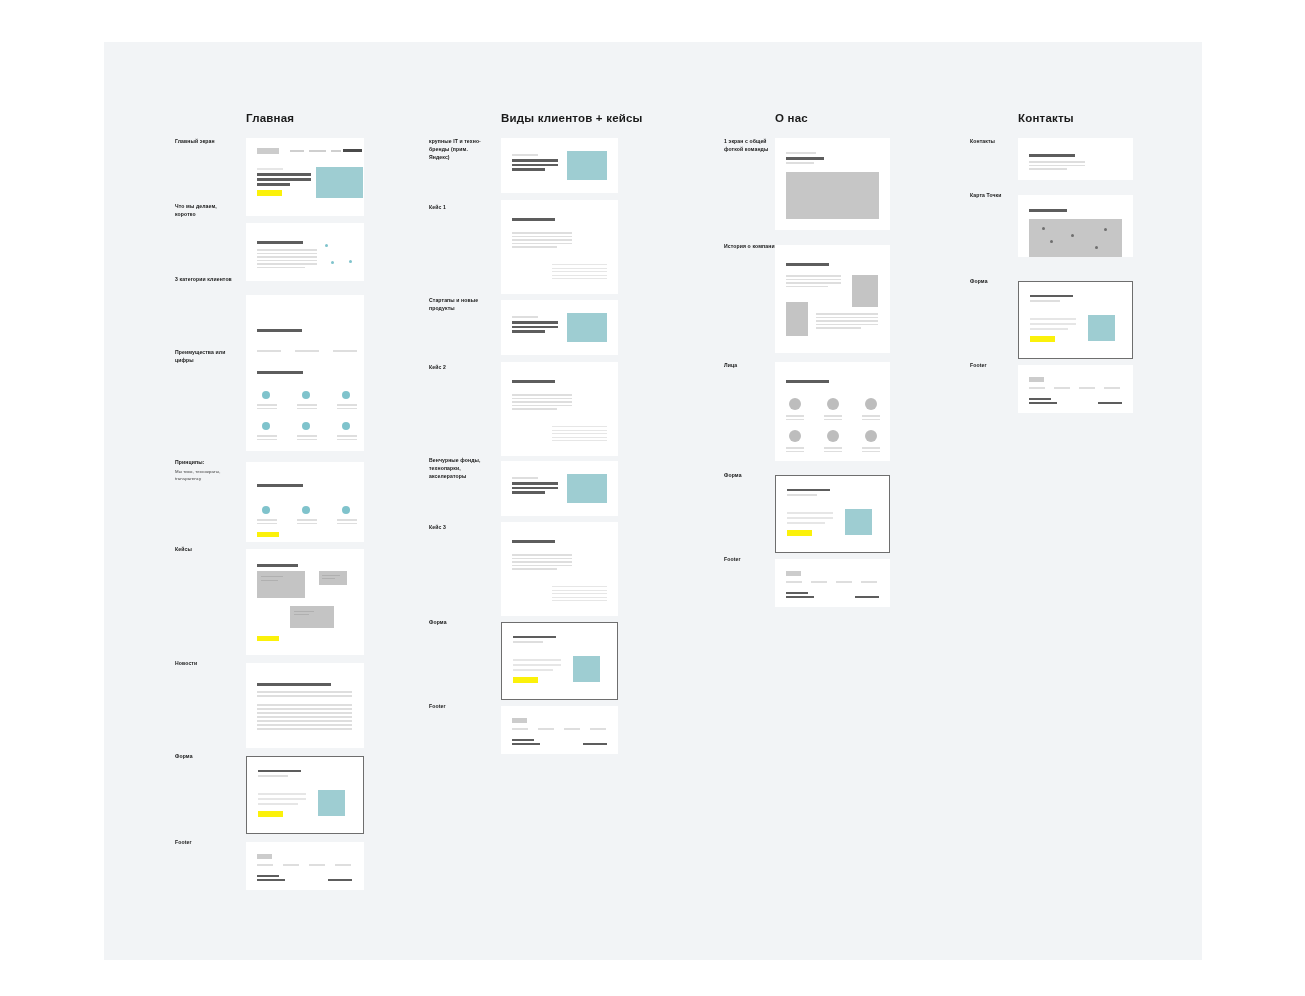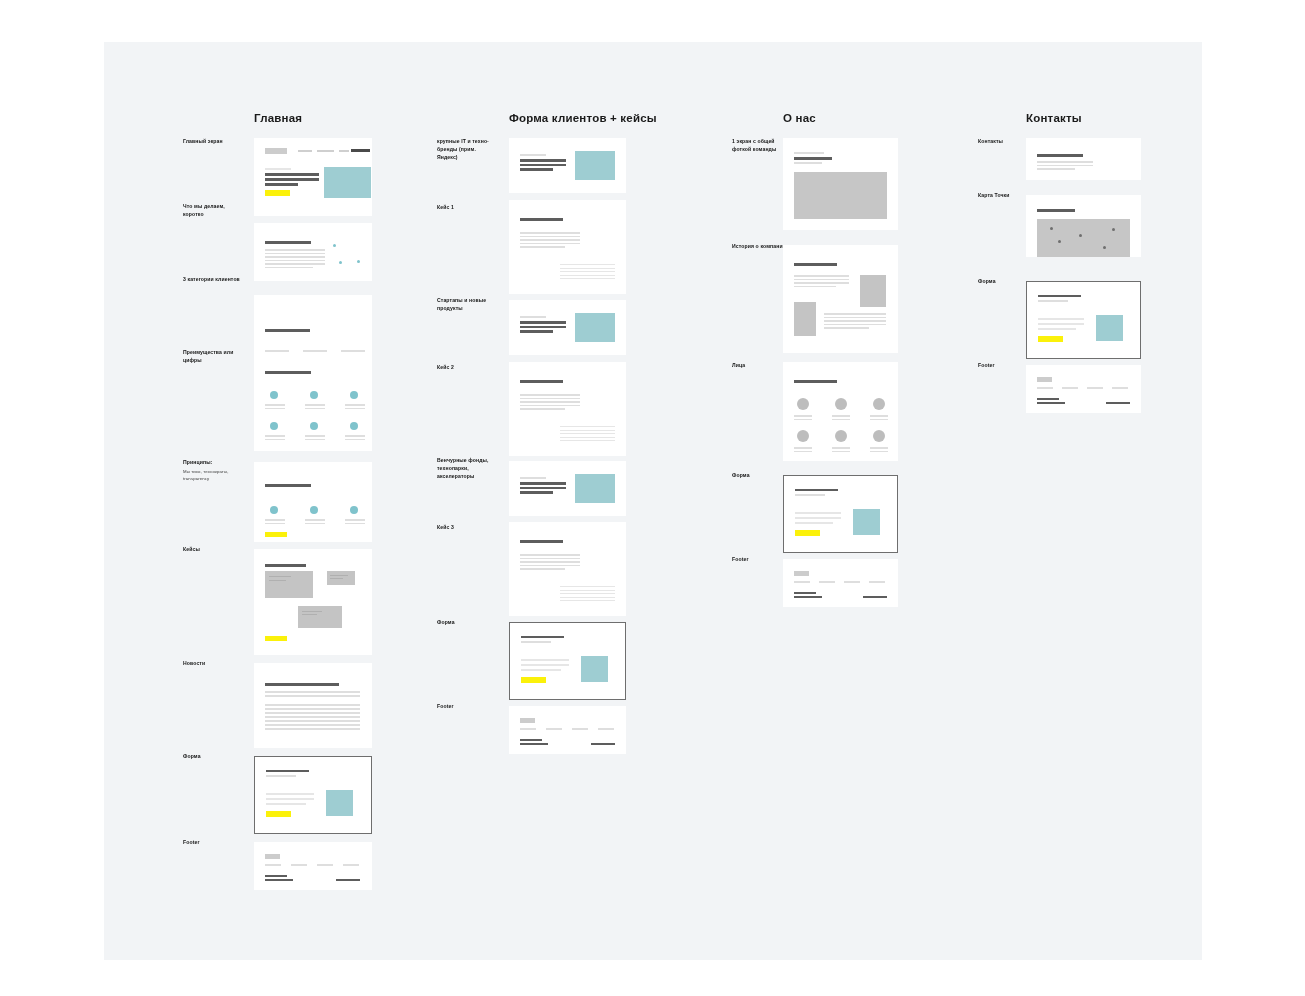--- a/index.html
+++ b/index.html
@@ -12,21 +12,21 @@
     overflow:hidden;
   }
   .canvas {
     position:absolute;
     left:104px; top:42px;
     width:1098px; height:918px;
     background:#f2f4f6;
   }
   .board {
     position:absolute;
-    left:8px; top:0;
+    left:0; top:0;
     width:1098px; height:918px;
   }
   .col { position:absolute; top:0; }
   .col-title {
     font-size:11.5px;
     font-weight:bold;
     color:#1a1a1a;
     letter-spacing:0.2px;
     white-space:nowrap;
   }
@@ -237,21 +237,21 @@
     <div class="bar lighter" style="left:11px;top:22px;width:16px;height:1.6px;"></div>
     <div class="bar lighter" style="left:37px;top:22px;width:16px;height:1.6px;"></div>
     <div class="bar lighter" style="left:63px;top:22px;width:16px;height:1.6px;"></div>
     <div class="bar lighter" style="left:89px;top:22px;width:16px;height:1.6px;"></div>
     <div class="bar dark" style="left:11px;top:33px;width:22px;height:2.2px;"></div>
     <div class="bar dark" style="left:11px;top:37px;width:28px;height:2.2px;"></div>
     <div class="bar dark" style="left:82px;top:37px;width:24px;height:2.2px;"></div>
   </div>
 
   <div class="col" style="left:397px;">
-    <div class="col-title" style="position:absolute;left:0;top:70px;">Форма клиентов + кейсы</div>
+    <div class="col-title" style="position:absolute;left:0;top:70px;">Виды клиентов + кейсы</div>
   </div>
 
   <div class="row-label" style="left:325px;top:96px;">
     <span>крупные IT и техно-бренды (прим. Яндекс)</span>
   </div>
   <div class="card" style="left:397px;top:96px;width:117px;height:55px;">
     <div class="bar lighter" style="left:11px;top:16px;width:26px;height:2px;"></div>
     <div class="bar dark" style="left:11px;top:21px;width:46px;height:2.8px;"></div>
     <div class="bar dark" style="left:11px;top:25.5px;width:46px;height:2.8px;"></div>
     <div class="bar dark" style="left:11px;top:30px;width:33px;height:2.8px;"></div>

